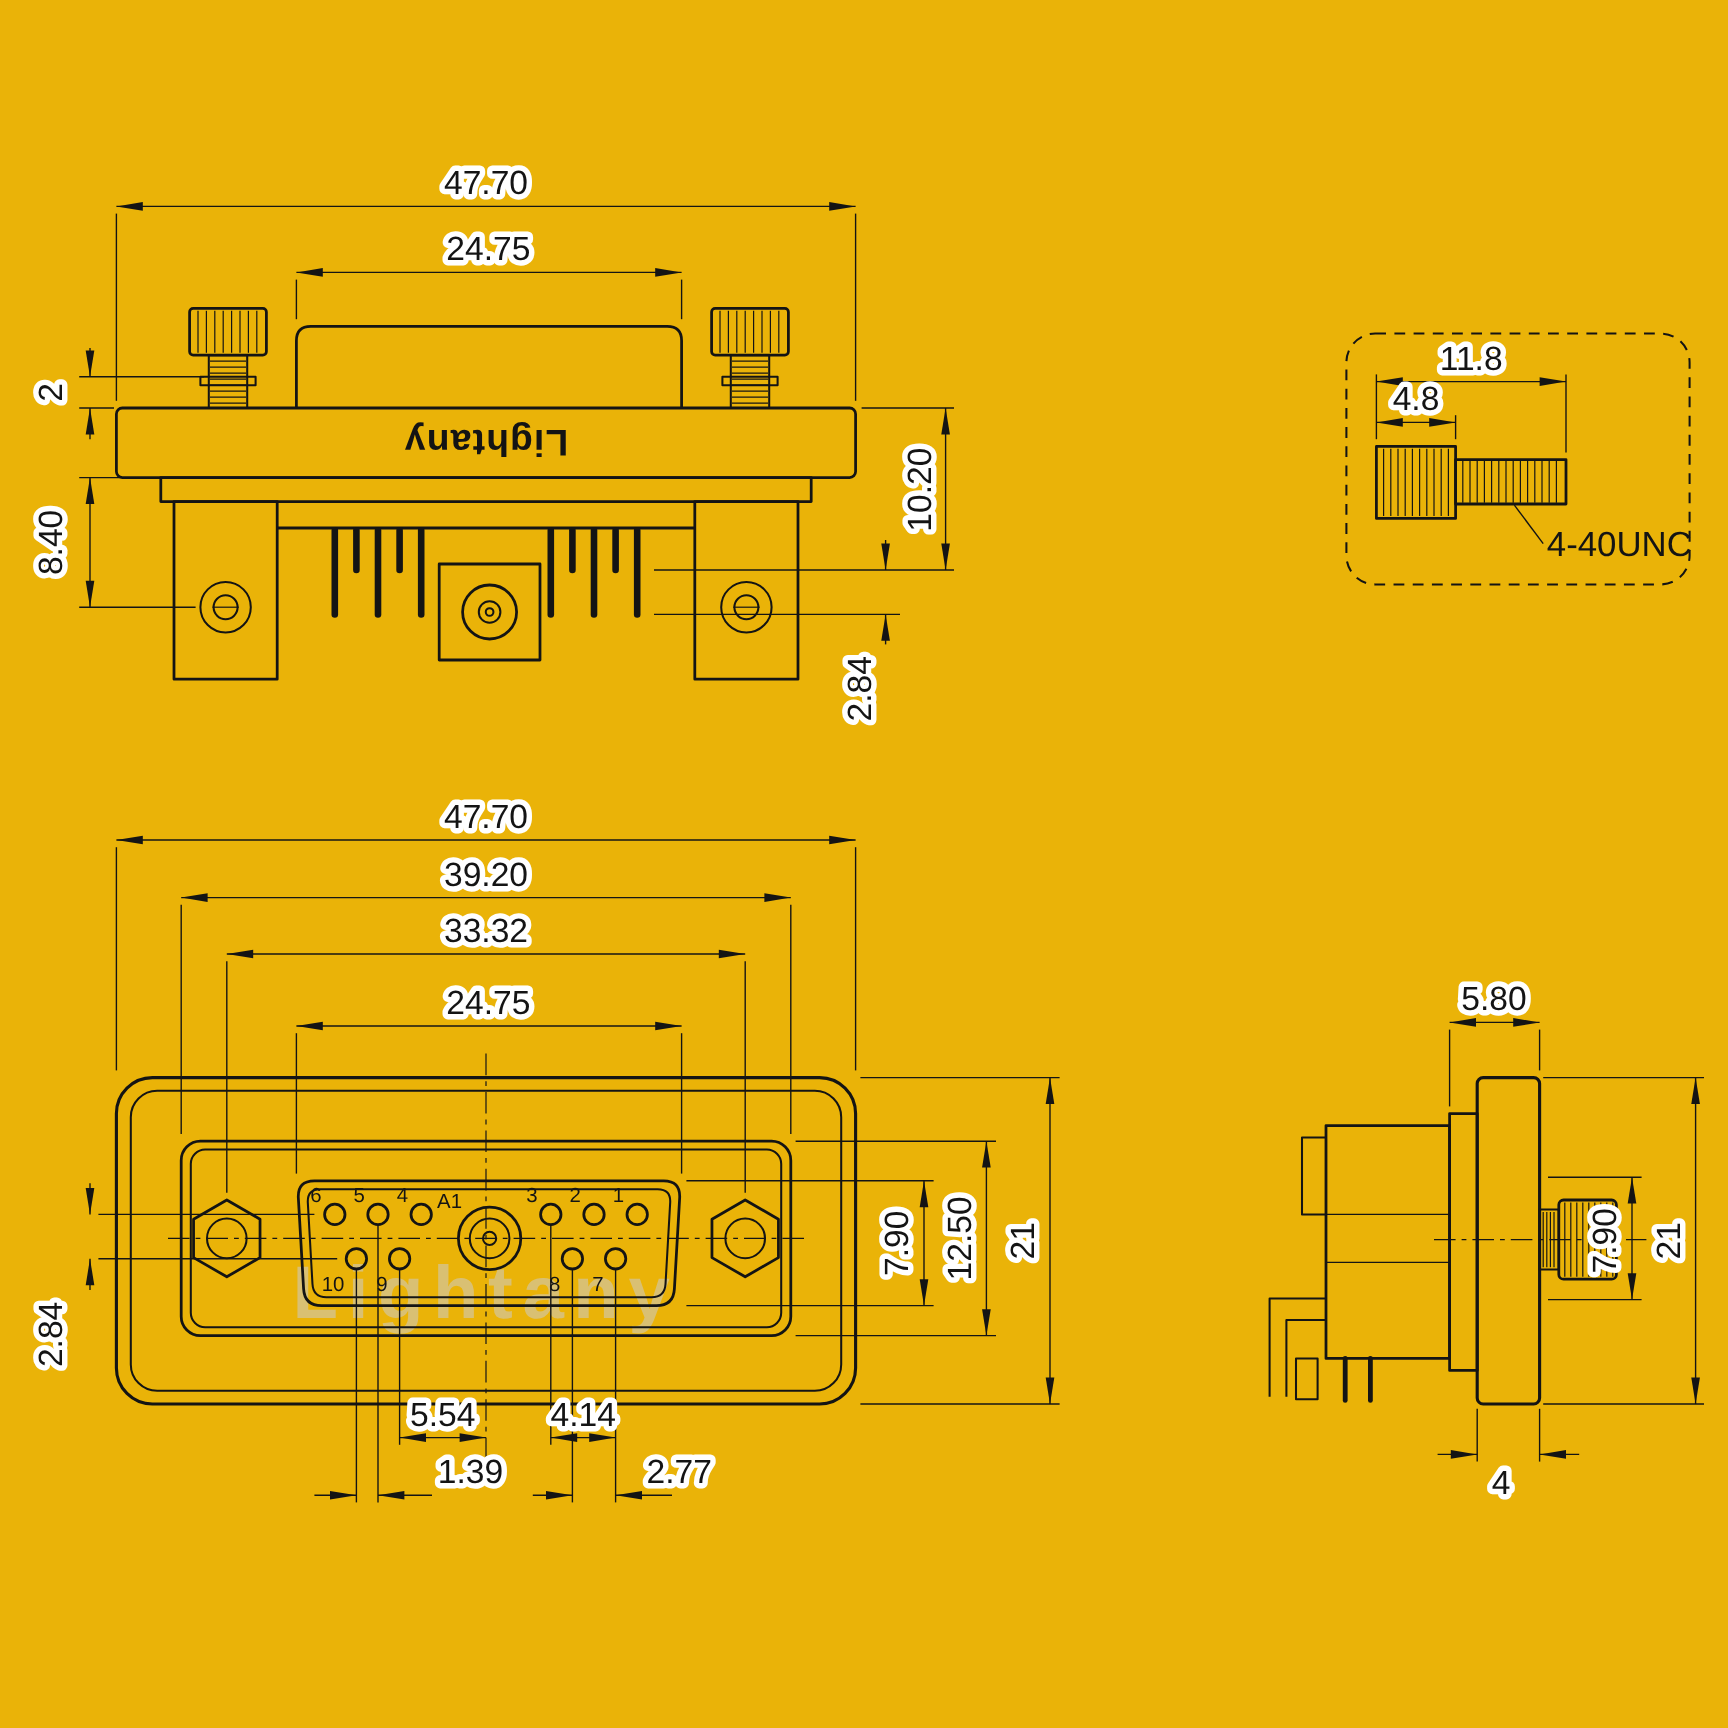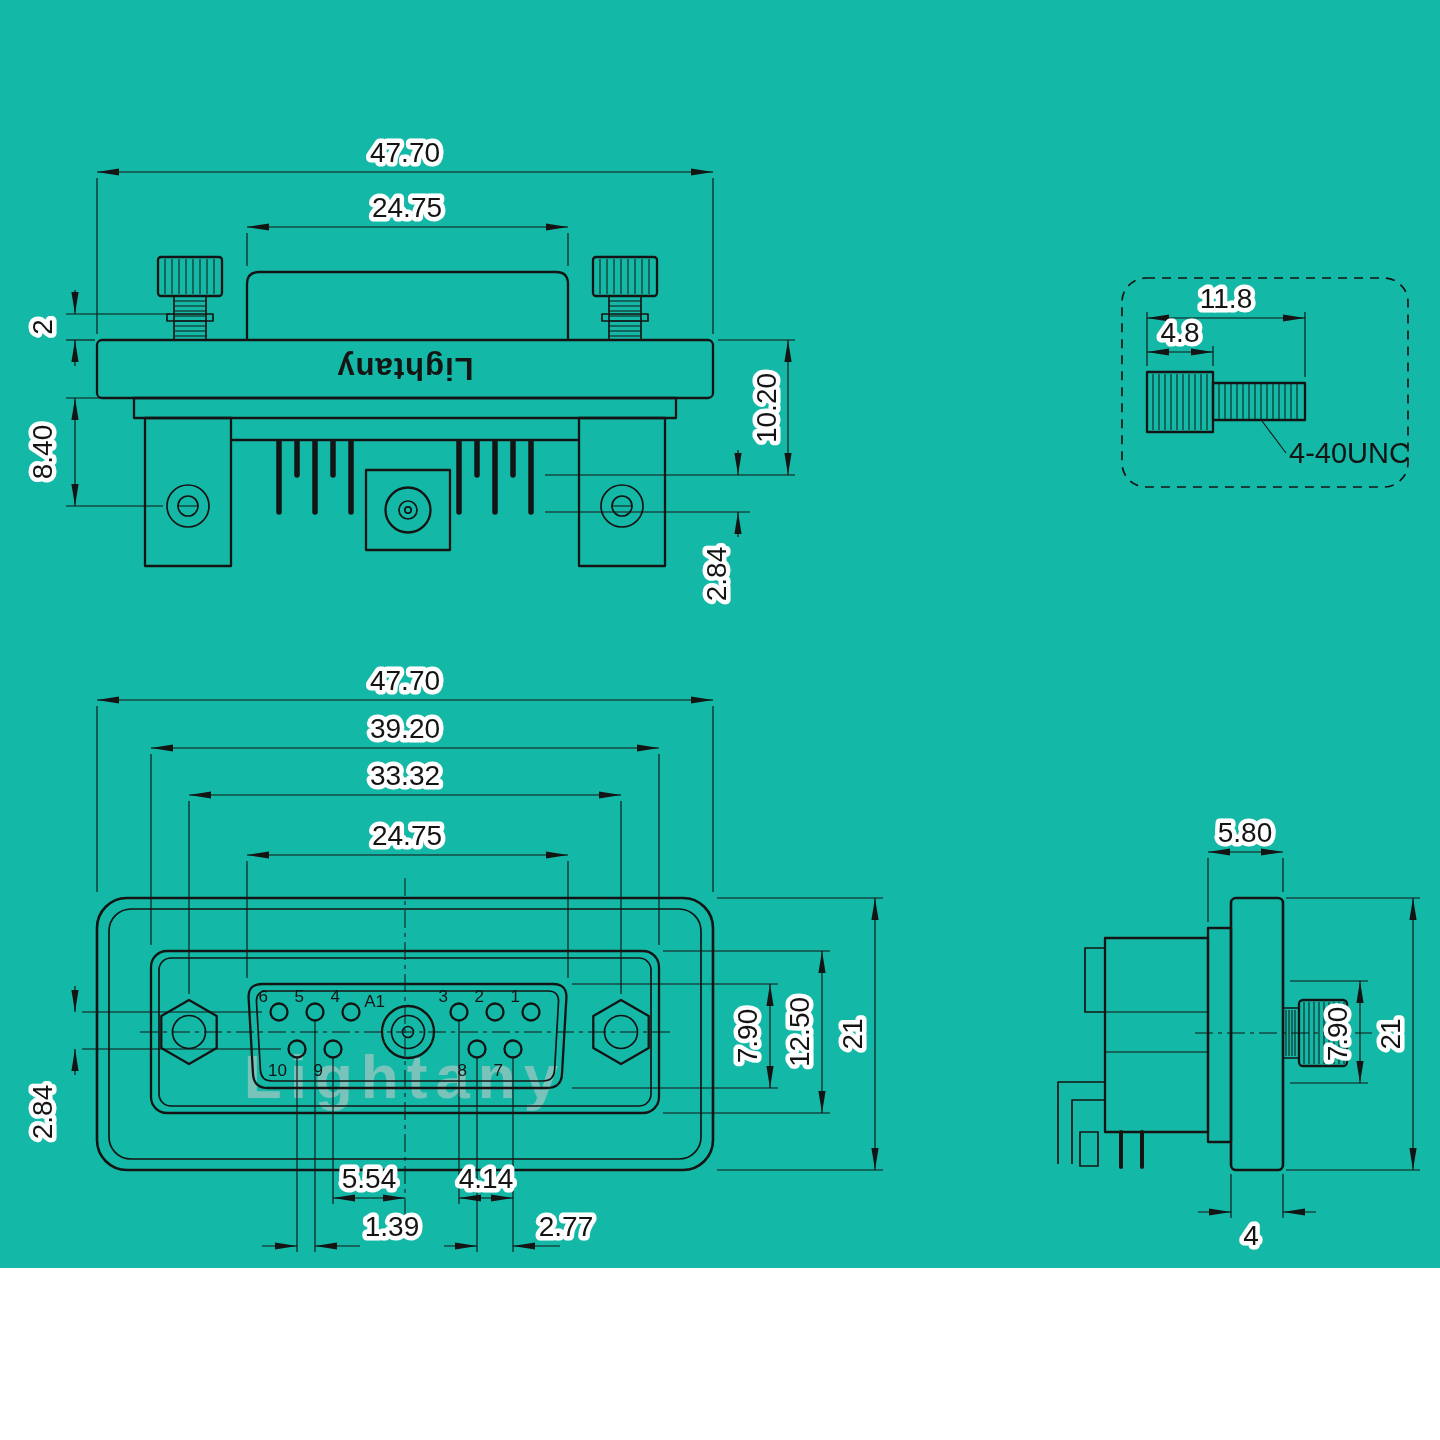--- a/index.html
+++ b/index.html
@@ -1,16 +1,16 @@
 <!DOCTYPE html>
 <html><head>
 <meta charset="utf-8">
 <style>
   html,body{margin:0;padding:0;background:#fff}
-  .canvas{width:1440px;height:1268px;background:#14b8a6;position:relative;font-family:"Liberation Sans",sans-serif;overflow:hidden}
+  .canvas{width:1440px;height:1440px;background:#eab308;position:relative;font-family:"Liberation Sans",sans-serif;overflow:hidden}
   svg{display:block}
   .ol{fill:none;stroke:#141414;stroke-width:2.3;stroke-linejoin:round}
   .ol2{fill:none;stroke:#141414;stroke-width:2.6;stroke-linejoin:round}
   .ol1{fill:none;stroke:#141414;stroke-width:1.7;stroke-linejoin:round}
   .dl{fill:none;stroke:#141414;stroke-width:1.15}
   .cl{fill:none;stroke:#141414;stroke-width:1;stroke-dasharray:18 5 4 5}
   .hz{fill:none;stroke:#141414;stroke-width:1}
   .pin{fill:none;stroke:#141414;stroke-width:5.5;stroke-linecap:round}
   .pin2{fill:none;stroke:#141414;stroke-width:4;stroke-linecap:round}
   text{fill:#141414;font-family:"Liberation Sans",sans-serif}

